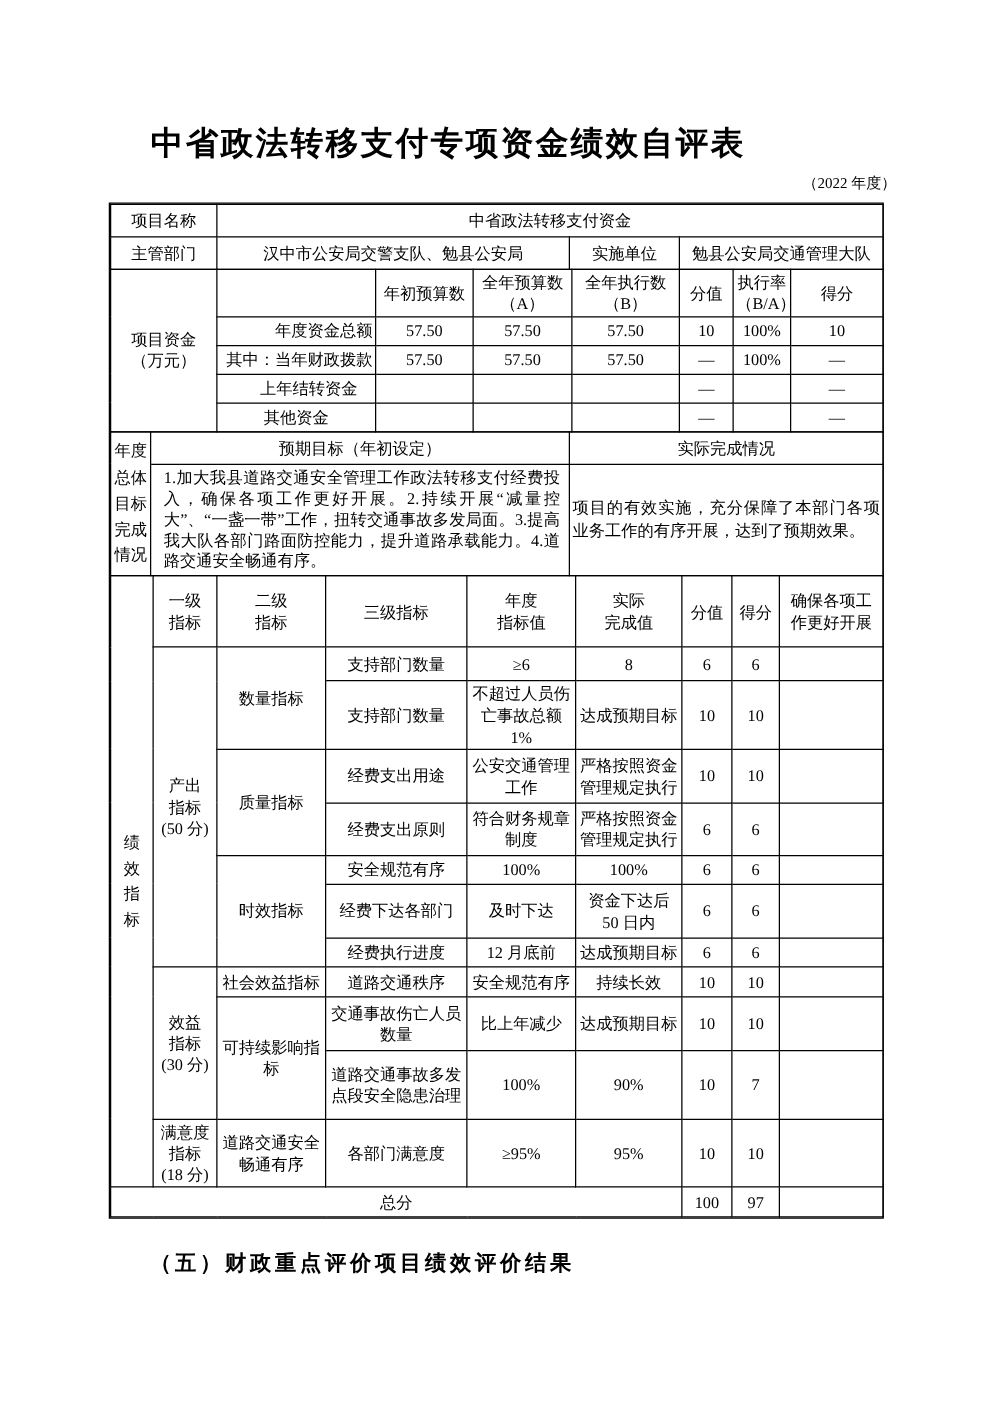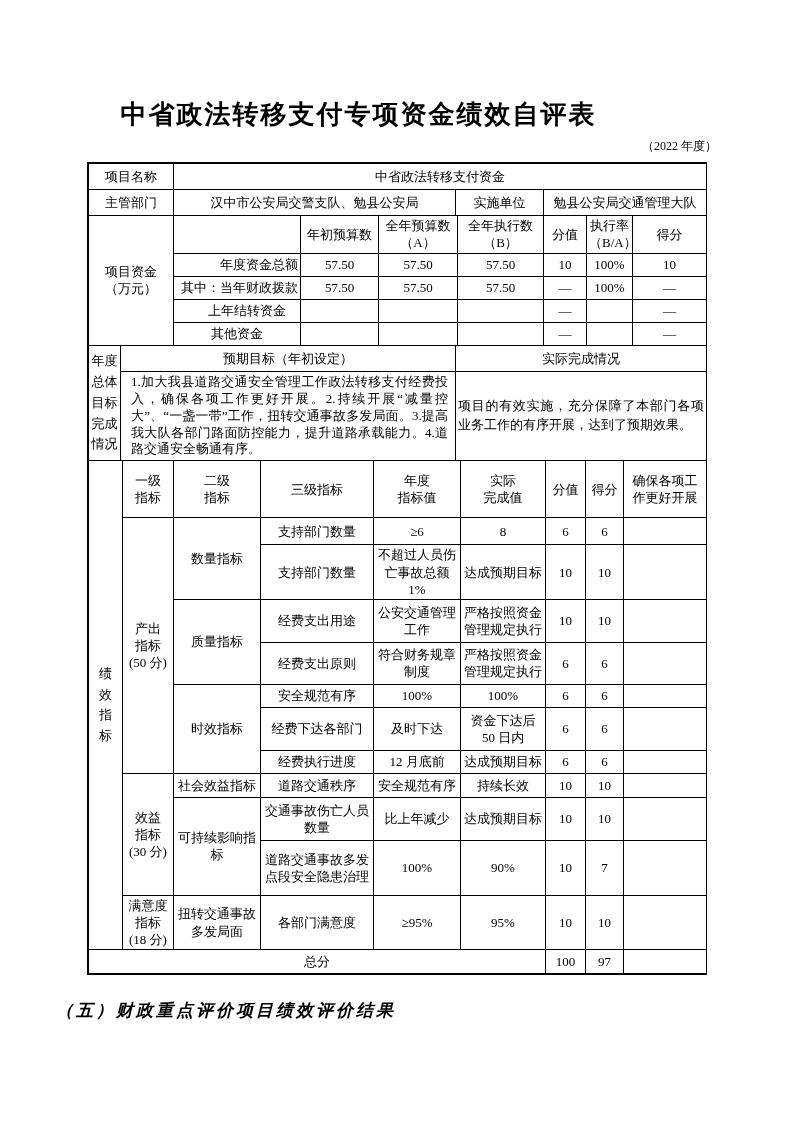--- a/index.html
+++ b/index.html
@@ -25,21 +25,21 @@
   .al { text-align:right; }
   .ar { text-align:right; padding-right:14px; }
   .just { text-align:justify; padding:2px 7px 2px 10px; line-height:1.3; }
   .actual-txt { text-align:justify; padding:6px 2px; line-height:1.45; }
   .dev-h { padding:0 8px; }
   .side { line-height:1.6; }
   tr.h26 td{ height:26px; } tr.h38 td{ height:38px; } tr.h23 td{ height:23px; }
   tr.h84 td{ height:84px; } tr.h57 td{ height:57px; } tr.h27 td{ height:27px; }
   tr.h43 td{ height:43px; } tr.h42 td{ height:42px; } tr.h24 td{ height:24px; }
   tr.h55 td{ height:55px; }
-  .footer { margin:24px 0 0 56px;font-style:italic; }
+  .footer { margin:24px 0 0 120px; }
   .f-heading { font-weight:bold; font-size:17px; letter-spacing:3px; }
   .f-body { font-size:16px; letter-spacing:4px; margin-top:19px; }
 </style>
 </head>
 <body>
 
 <div class="page">
 
   <div class="doc-title">中省政法转移支付专项资金绩效自评表</div>
   <div class="doc-subtitle">（2022 年度）</div>
@@ -275,21 +275,21 @@
         <td>100%</td>
         <td>90%</td>
         <td>10</td>
         <td>7</td>
         <td></td>
       </tr>
       <tr class="h42">
         <td>满意度
 指标
 (18 分)</td>
-        <td>扭转交通事故多发局面</td>
+        <td>道路交通安全畅通有序</td>
         <td>各部门满意度</td>
         <td>≥95%</td>
         <td>95%</td>
         <td>10</td>
         <td>10</td>
         <td></td>
       </tr>
       <tr class="h24">
         <td colspan="6">总分</td>
         <td>100</td>

